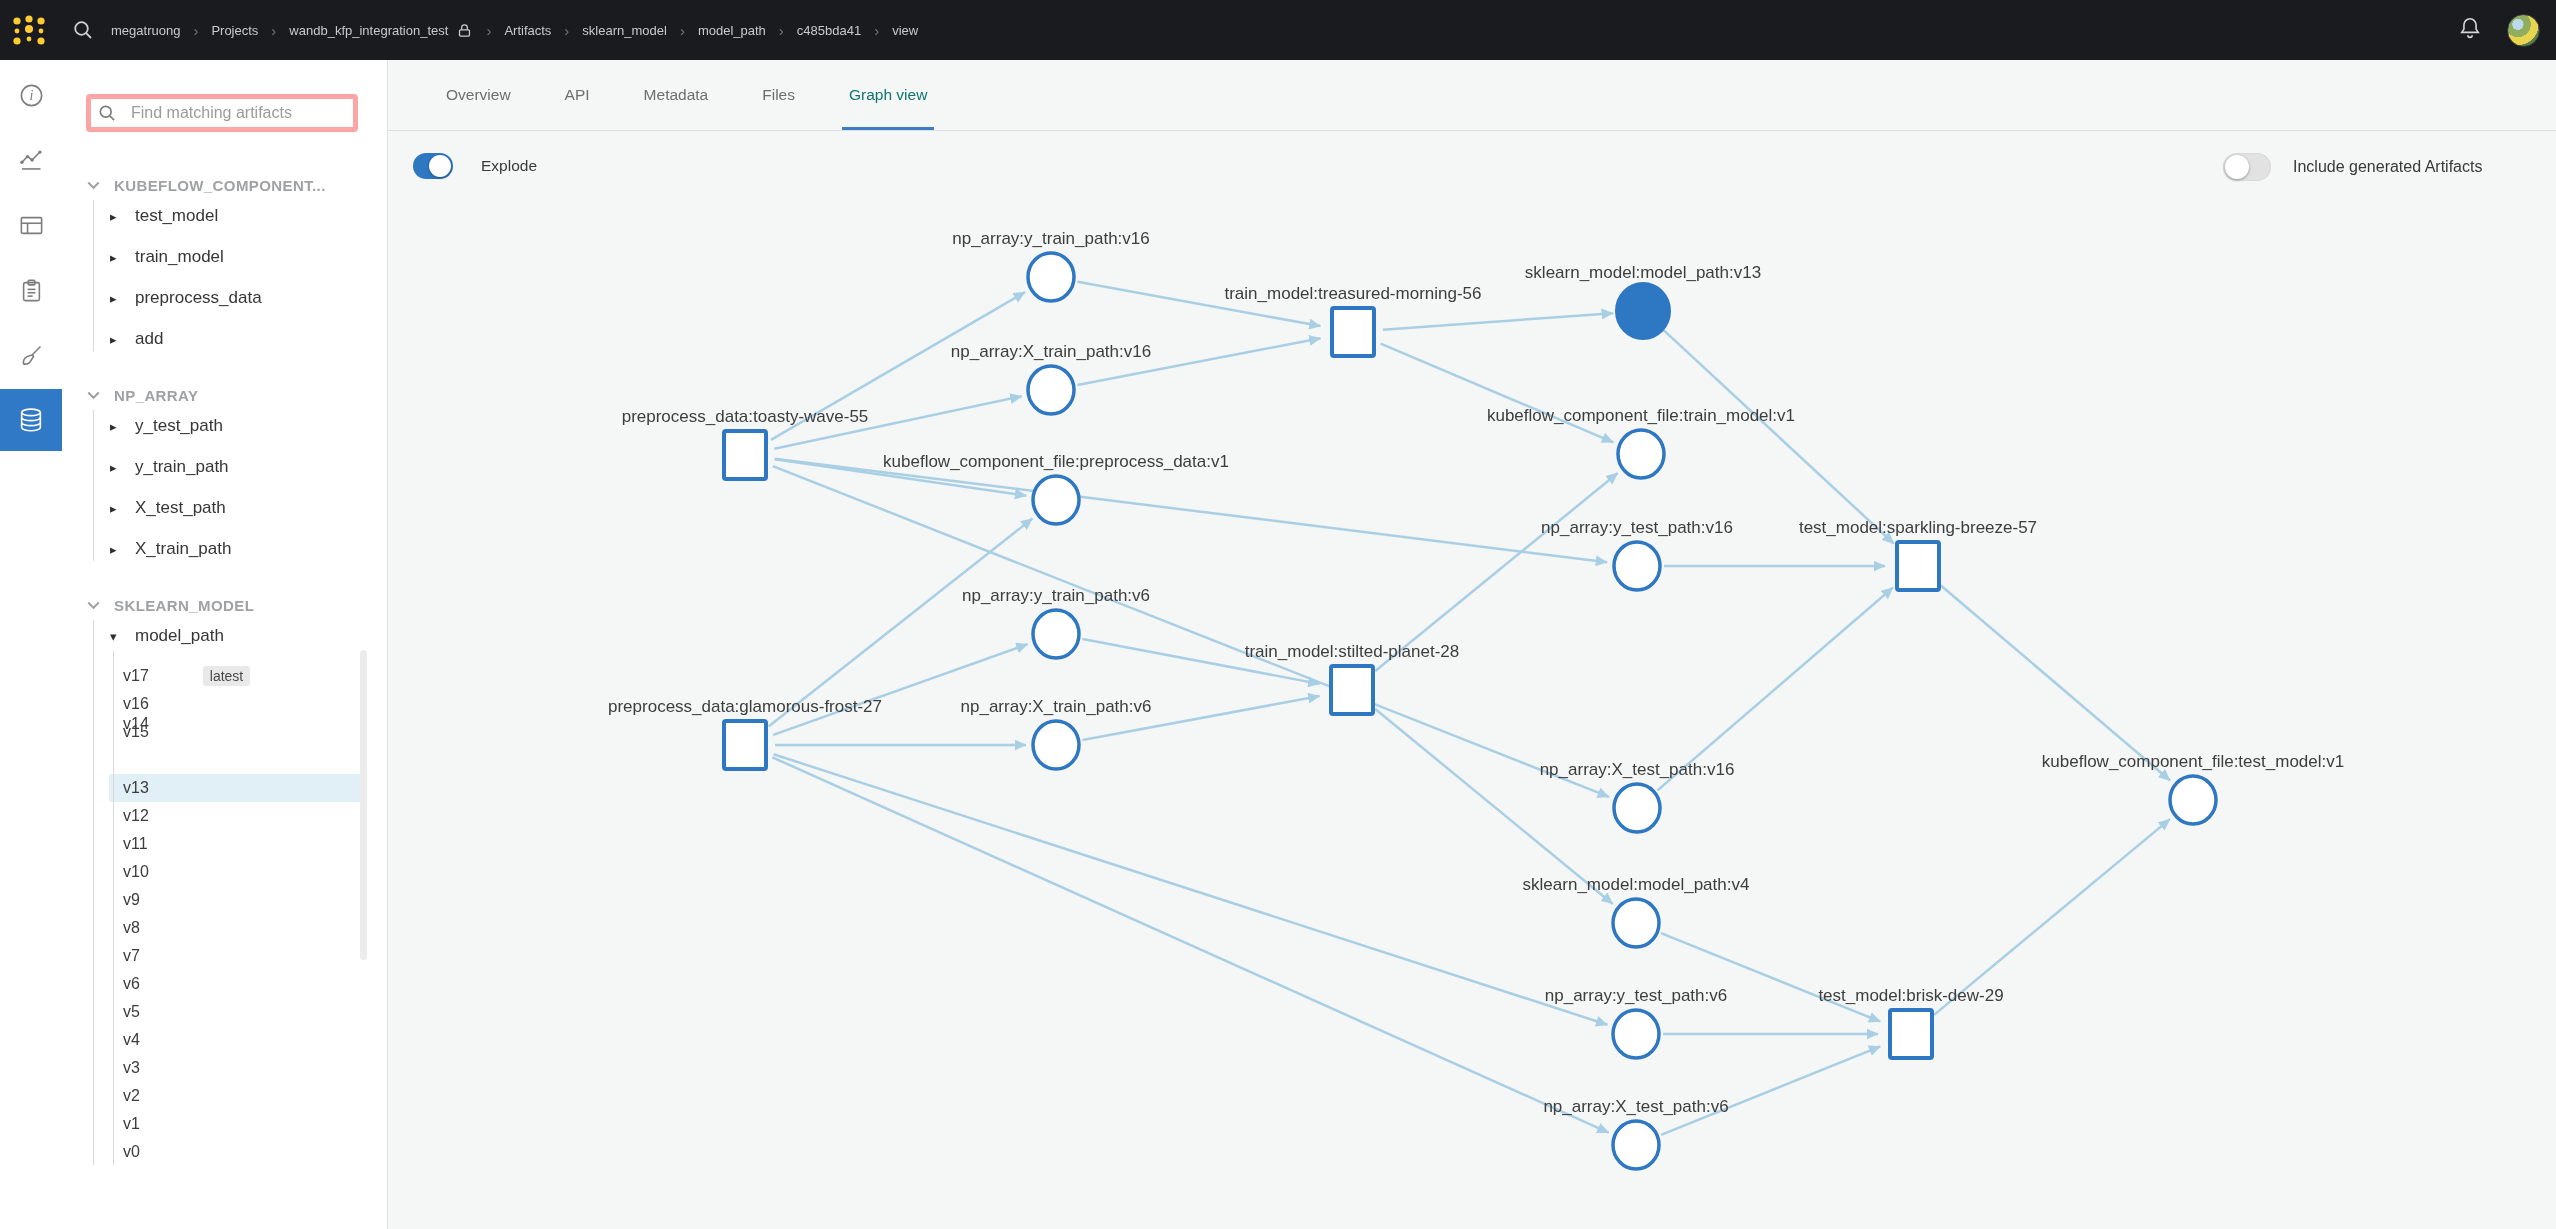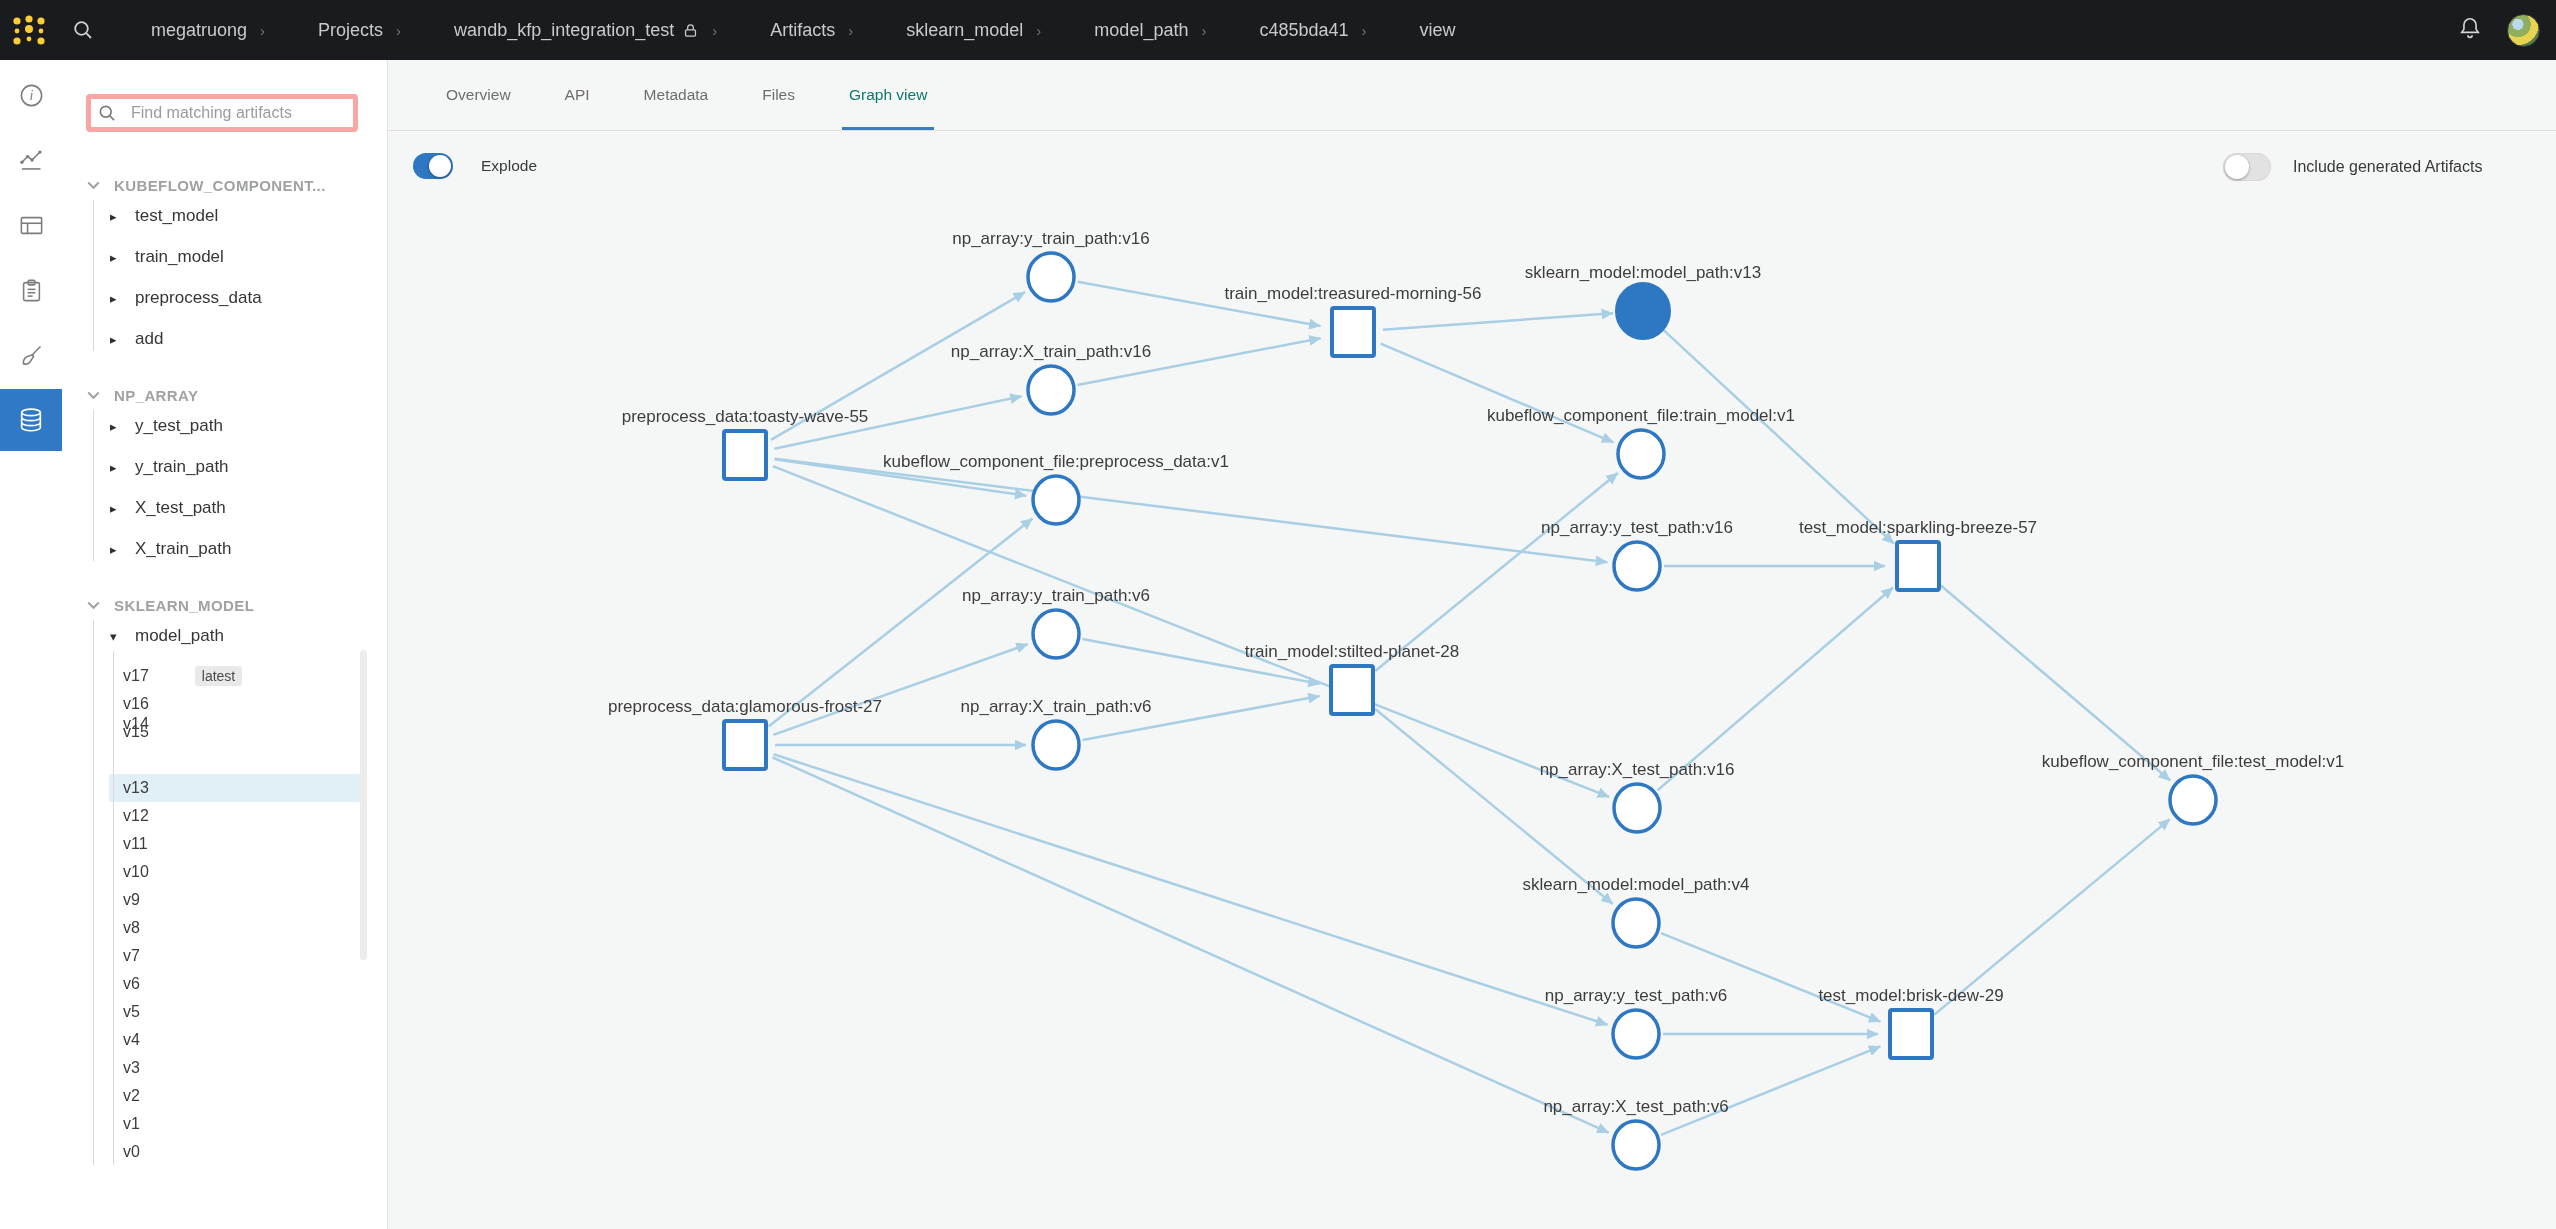--- a/index.html
+++ b/index.html
@@ -9,21 +9,21 @@
     background:#f5f6f6;-webkit-font-smoothing:antialiased;
   }
   
   .topbar{
     position:absolute;left:0;top:0;width:2556px;height:60px;
     background:#191b1e;display:flex;align-items:center;z-index:30;
   }
   .logo{width:40px;height:36px;margin-left:9px;flex:0 0 auto;cursor:pointer;}
   .tb-search{margin-left:22px;flex:0 0 auto;cursor:pointer;display:flex;align-items:center;}
   .crumbs{display:flex;align-items:center;margin-left:16px;gap:13px;flex:1 1 auto;min-width:0;}
-  .crumb{color:#c9cacc;font-size:18px;white-space:nowrap;cursor:pointer;display:flex;align-items:center;gap:8px;margin-left:40px;}
+  .crumb{color:#c9cacc;font-size:13px;white-space:nowrap;cursor:pointer;display:flex;align-items:center;gap:8px;}
   .crumb-sep{color:#75777a;font-size:15px;}
   .tb-right{display:flex;align-items:center;gap:24px;margin-right:16px;}
   .avatar{width:31px;height:31px;border-radius:50%;cursor:pointer;
     background:radial-gradient(circle at 32% 30%,#bcd8ec 0 18%,#8fae5e 19% 42%,#e8d44f 43% 68%,#5c7f4a 69%);
     border:1px solid #3a3c3f;}
   
   .rail{position:absolute;left:0;top:60px;width:62px;bottom:0;background:#fff;border-right:1px solid #e2e2e2;z-index:20;}
   .rail-item{position:absolute;left:0;width:62px;height:52px;display:flex;align-items:center;justify-content:center;cursor:pointer;}
   .rail-item.active{background:#3079c6;height:62px;}
   
@@ -34,21 +34,21 @@
     padding:0 8px 0 40px;font-size:16px;color:#333;outline:none;background:#fff;
     font-family:"Liberation Sans","DejaVu Sans",sans-serif;}
   .searchbox input::placeholder{color:#9b9b9b;}
   .searchbox svg{position:absolute;left:11px;top:9px;}
   .tree-row{position:absolute;left:0;width:325px;height:30px;display:flex;align-items:center;cursor:pointer;box-sizing:border-box;gap:30px;}
   .tree-section{padding-left:24px;gap:13px;color:#9fa1a3;font-weight:bold;font-size:15px;letter-spacing:.4px;}
   .tree-item{padding-left:48px;gap:13px;color:#363636;font-size:17px;}
   .tree-item .tri{font-size:13px;color:#2e2e2e;width:12px;}
   .ver-row{padding-left:61px;color:#3c3c3c;font-size:16px;height:28px;}
   .ver-row.selected{background:#e1f0f7;margin-left:47px;padding-left:14px;width:252px;border-radius:2px;}
-  .badge{margin-left:16px;background:#e9e9e9;border-radius:3px;padding:2px 7px;font-size:14px;color:#4a4a4a;}
+  .badge{margin-left:24px;background:#e9e9e9;border-radius:3px;padding:2px 7px;font-size:14px;color:#4a4a4a;}
   .guide{position:absolute;width:1px;background:#d9d9d9;}
   .panel-scroll{position:absolute;left:298px;width:7px;border-radius:4px;background:#ececec;}
   
   .main{position:absolute;left:387px;top:60px;right:0;bottom:0;background:#f5f6f6;}
   .tabrow{position:absolute;left:0;top:0;right:0;height:70px;border-bottom:1px solid #dedede;
     display:flex;align-items:stretch;padding-left:52px;gap:40px;z-index:5;}
   .tab{display:flex;align-items:center;font-size:15.5px;color:#6e6e6e;cursor:pointer;padding:0 7px;}
   .tab.active{color:#0f766e;box-shadow:inset 0 -3px 0 #3b7cc4;}
   .toolbar-el{position:absolute;z-index:6;display:flex;align-items:center;}
   .toggle{position:relative;border-radius:14px;cursor:pointer;flex:0 0 auto;}

